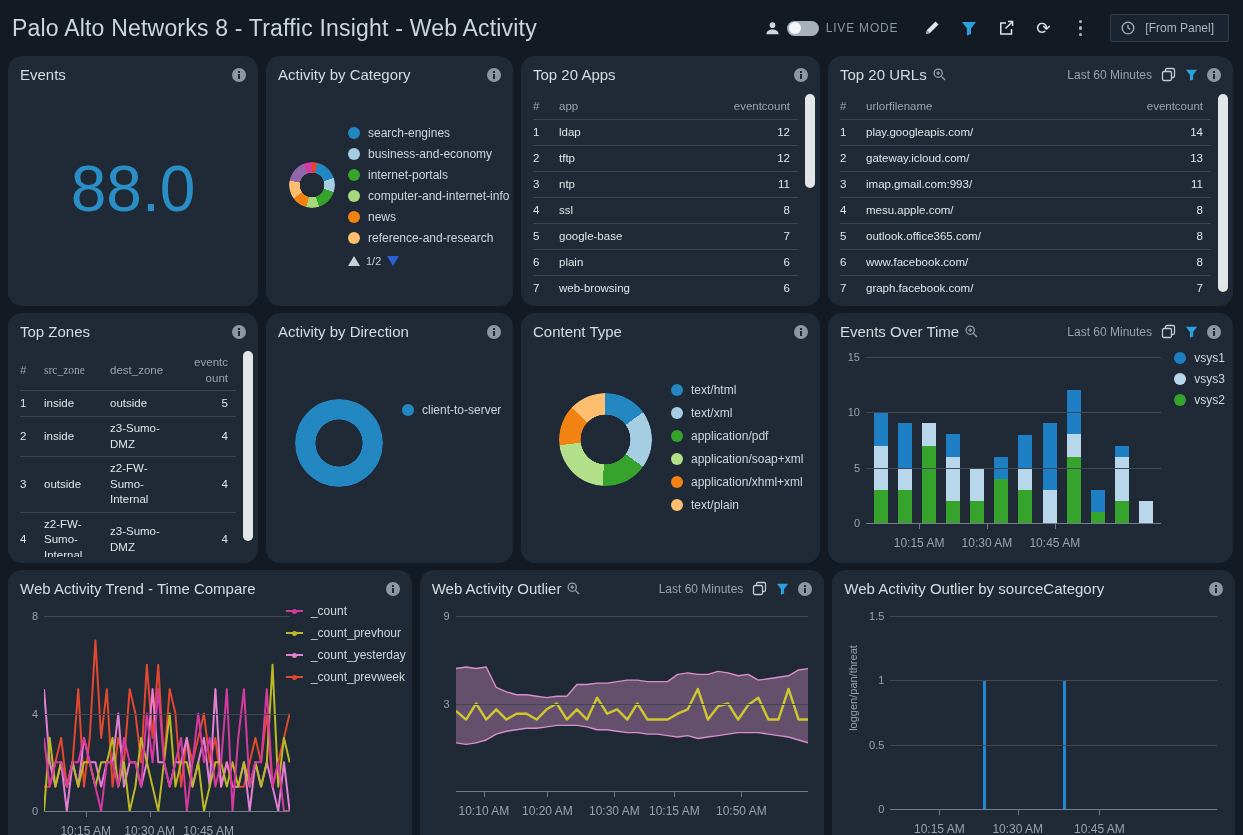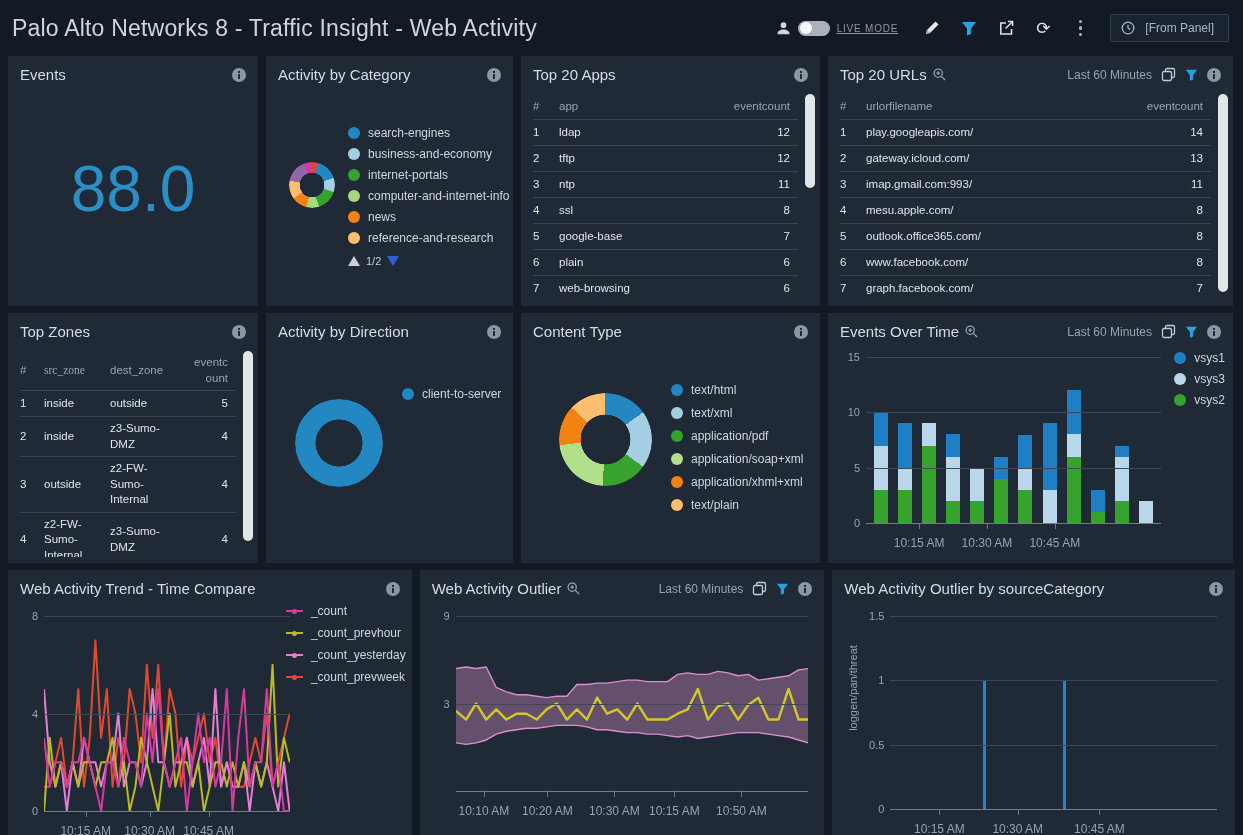--- a/index.html
+++ b/index.html
@@ -6,31 +6,31 @@
   html,body { width:1243px; height:835px; background:#131a24; font-family:"Liberation Sans",sans-serif; overflow:hidden; }
 
   
   .topbar { height:56px; display:flex; align-items:center; padding:0 14px 0 12px; }
   .dash-title { font-size:23px; font-weight:500; color:#ccd6de; letter-spacing:.2px; }
   .toolbar { margin-left:auto; display:flex; align-items:center; gap:15px; }
   .live-wrap { display:flex; align-items:center; gap:7px; margin-right:8px; }
   .person-icon svg { display:block; }
   .toggle { width:32px; height:15px; border-radius:8px; background:#a9b2bb; position:relative; cursor:pointer; }
   .toggle .knob { position:absolute; left:2px; top:1.5px; width:12px; height:12px; border-radius:50%; background:#f4f6f8; }
-  .live-label { font-size:10px; color:#8b97a2; letter-spacing:.8px;text-decoration:underline; }
+  .live-label { font-size:12px; color:#8b97a2; letter-spacing:.8px; }
   .tb-icon { display:flex; align-items:center; justify-content:center; width:22px; height:22px; cursor:pointer; }
   .kebab { display:flex; flex-direction:column; gap:3px; }
   .kebab i { width:3.5px; height:3.5px; border-radius:50%; background:#aeb7c0; }
   .from-panel { display:flex; align-items:center; gap:10px; border:1px solid #343f4d; background:#1a2330; border-radius:2px; padding:6px 14px 6px 10px; margin-left:4px; cursor:pointer; }
   .from-panel .fp-label { font-size:12px; color:#aab4bf; }
 
   
   .rows { padding:0 8px; }
   .row { display:flex; gap:8px; margin-bottom:7px; }
-  .panel { position:relative; background:#202a37; border-radius:0; overflow:hidden; color:#dfe5ea; }
+  .panel { position:relative; background:#202a37; border-radius:14px; overflow:hidden; color:#dfe5ea; }
   .r12 { height:250px; }
   .r3  { height:284px; }
 
   .panel-header { display:flex; align-items:center; padding:10px 12px 4px 12px; position:relative; z-index:3; }
   .panel-title { font-size:15px; color:#d5dce3; }
   .ph-right { margin-left:auto; display:flex; align-items:center; gap:9px; }
   .timerange { font-size:12px; color:#99a3ad; }
   .zoom-icon { margin-left:6px; display:inline-flex; }
   .info-icon { width:14px; height:14px; border-radius:50%; background:#8d97a2; position:relative; cursor:pointer; flex:none; }
   .info-icon::before { content:""; position:absolute; left:6px; top:3px; width:2px; height:2px; background:#202a37; }
@@ -58,21 +58,21 @@
   .m-linedot i { position:absolute; left:0; top:3px; width:17px; height:2px; }
   .m-linedot b { position:absolute; left:6px; top:1.5px; width:5px; height:5px; border-radius:50%; }
 
   .cat-donut { position:absolute; left:23px; top:106px; width:46px; height:46px; }
   .cat-legend { position:absolute; left:82px; top:70px; }
   .pager { position:absolute; left:82px; top:199px; display:flex; align-items:center; gap:6px; font-size:11px; color:#c6cdd4; }
   .tri-up { width:0; height:0; border-left:6px solid transparent; border-right:6px solid transparent; border-bottom:10px solid #c9cfd6; cursor:pointer; }
   .tri-down { width:0; height:0; border-left:6px solid transparent; border-right:6px solid transparent; border-top:10px solid #2e5fd3; cursor:pointer; }
 
   .dir-donut { position:absolute; left:29px; top:86px; width:88px; height:88px; }
-  .dir-legend { position:absolute; left:136px; top:74px; }
+  .dir-legend { position:absolute; left:136px; top:90px; }
   .ct-donut { position:absolute; left:38px; top:80px; width:93px; height:93px; }
   .ct-legend { position:absolute; left:150px; top:70px; }
   .ct-legend .legend-item { margin-bottom:9px; }
 
   
   .plot { position:absolute; border-bottom:1px solid #747e8b; z-index:1; }
   .gridline { position:absolute; left:0; right:0; height:1px; background:#3e4753; }
   .ytick { position:absolute; left:-36px; width:30px; text-align:right; font-size:11px; color:#98a2ad; transform:translateY(-50%); }
   .xtick { position:absolute; bottom:-27px; transform:translateX(-50%); font-size:12px; color:#98a2ad; white-space:nowrap; }
   .tickmark { position:absolute; bottom:-6px; width:1px; height:6px; background:#6e7885; }

